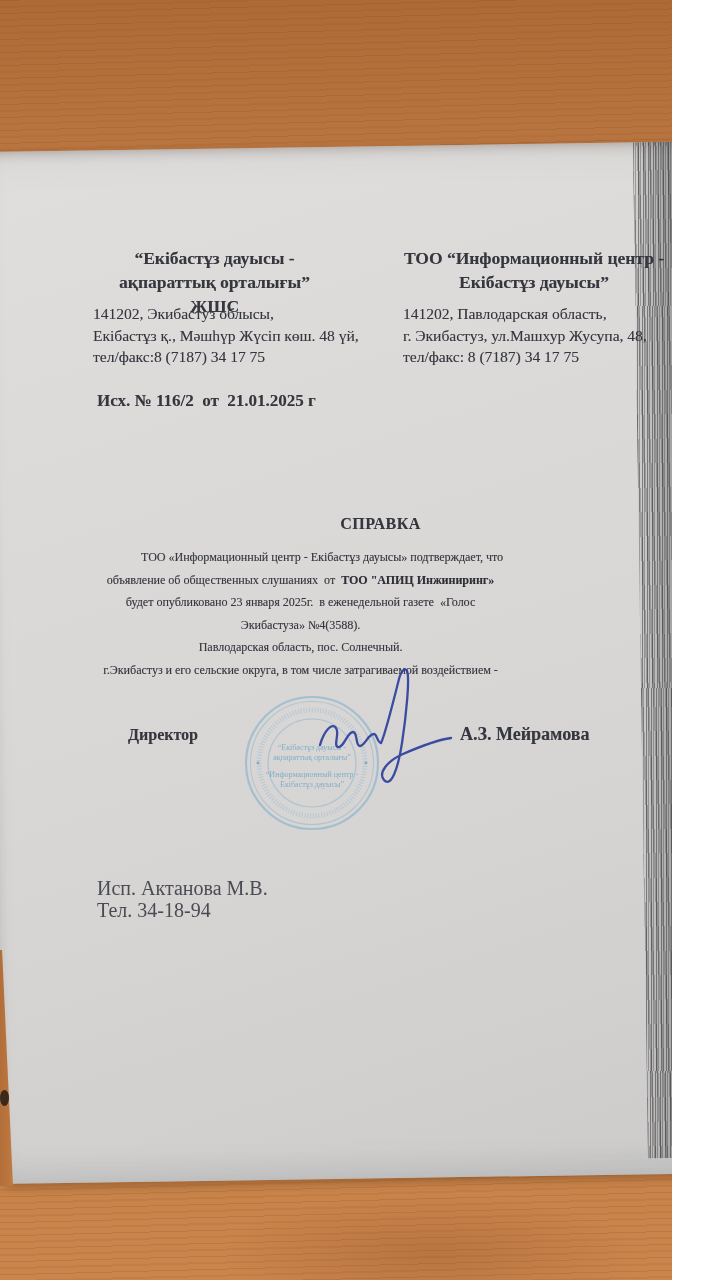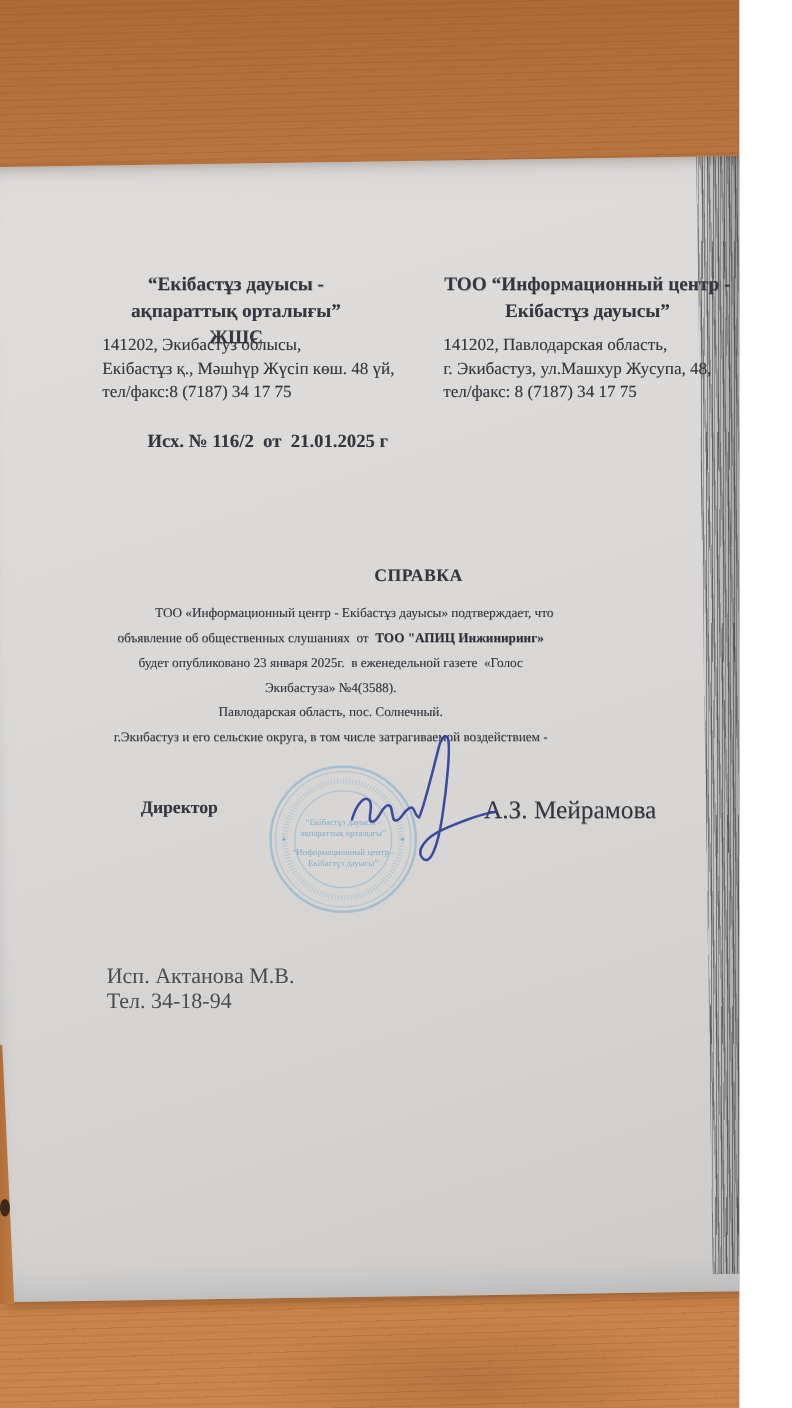--- a/index.html
+++ b/index.html
@@ -56,21 +56,21 @@
   .doc-text{color:#35363e;text-shadow:0.3px 0.3px 0.6px rgba(55,55,65,0.35);}
   .bold{font-weight:bold;color:#2d2e37;}
   .pre{white-space:pre;}
   .lh-title{width:243px;text-align:center;font-weight:bold;font-size:17.5px;line-height:24px;}
   .lh-addr{font-size:15.5px;line-height:21.5px;}
   .ref{font-size:17px;font-weight:bold;}
   .doc-title{width:545px;text-align:center;font-size:16px;font-weight:bold;letter-spacing:0.5px;}
   .bodyblock{font-size:12px;line-height:22.5px;text-align:center;}
   .indent{padding-left:43px;}
   .sigrole{font-size:16px;font-weight:bold;}
-  .signame{font-size:23px;font-weight:normal;}
+  .signame{font-size:18px;font-weight:bold;margin-left:20px;}
   .footerblock{font-size:20px;line-height:22px;color:#4a4b53;}
   
   .stamp{left:254px;top:541px;width:140px;height:140px;z-index:1;mix-blend-mode:multiply;opacity:0.88;}
   .signature{left:322px;top:513px;width:150px;height:145px;z-index:2;}
   
   .wood-sliver{
     position:absolute;left:0;top:950px;width:13px;height:236px;z-index:6;
     background:linear-gradient(90deg,#b26e39,#c07a42);
     clip-path:polygon(0 0,16% 0,100% 100%,0 100%);
   }
@@ -103,21 +103,21 @@
       <div class="abs doc-text lh-title" style="left:412px;top:94px;width:268px;">
         <div>ТОО “Информационный центр -</div>
         <div>Екібастұз дауысы”</div>
       </div>
       <div class="abs doc-text lh-addr" style="left:415px;top:151px;">
         <div>141202, Павлодарская область,</div>
         <div>г. Экибастуз, ул.Машхур Жусупа, 48,</div>
         <div>тел/факс: 8 (7187) 34 17 75</div>
       </div>
 
-      <div class="abs doc-text ref pre" style="left:109px;top:239px;margin-left:37px;">Исх. № 116/2  от  21.01.2025 г</div>
+      <div class="abs doc-text ref pre" style="left:109px;top:239px;">Исх. № 116/2  от  21.01.2025 г</div>
 
       <div class="abs doc-text doc-title" style="left:120px;top:363px;">СПРАВКА</div>
 
       <div class="abs doc-text bodyblock" style="left:110px;top:394px;">
         <div class="pre indent">ТОО «Информационный центр - Екібастұз дауысы» подтверждает, что</div>
         <div class="pre"><span>объявление об общественных слушаниях  от  </span><b class="bold">ТОО "АПИЦ Инжиниринг»</b></div>
         <div class="pre">будет опубликовано 23 января 2025г.  в еженедельной газете  «Голос</div>
         <div class="pre">Экибастуза» №4(3588).</div>
         <div class="pre">Павлодарская область, пос. Солнечный.</div>
         <div class="pre">г.Экибастуз и его сельские округа, в том числе затрагиваемой воздействием -</div>

